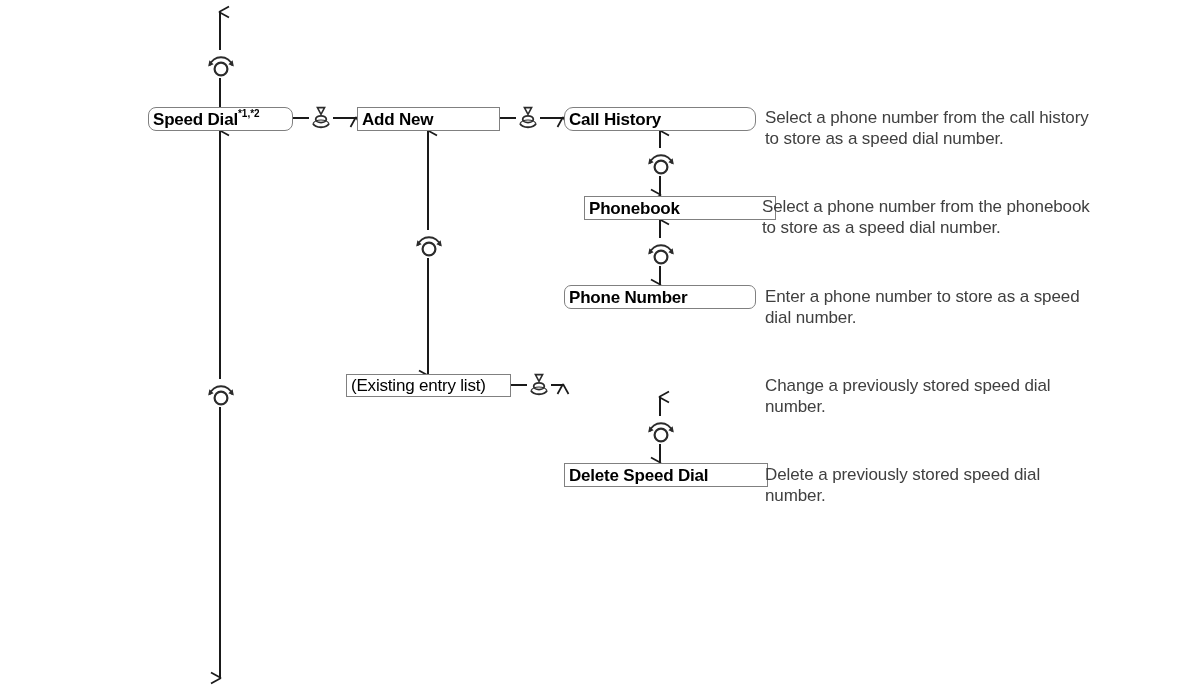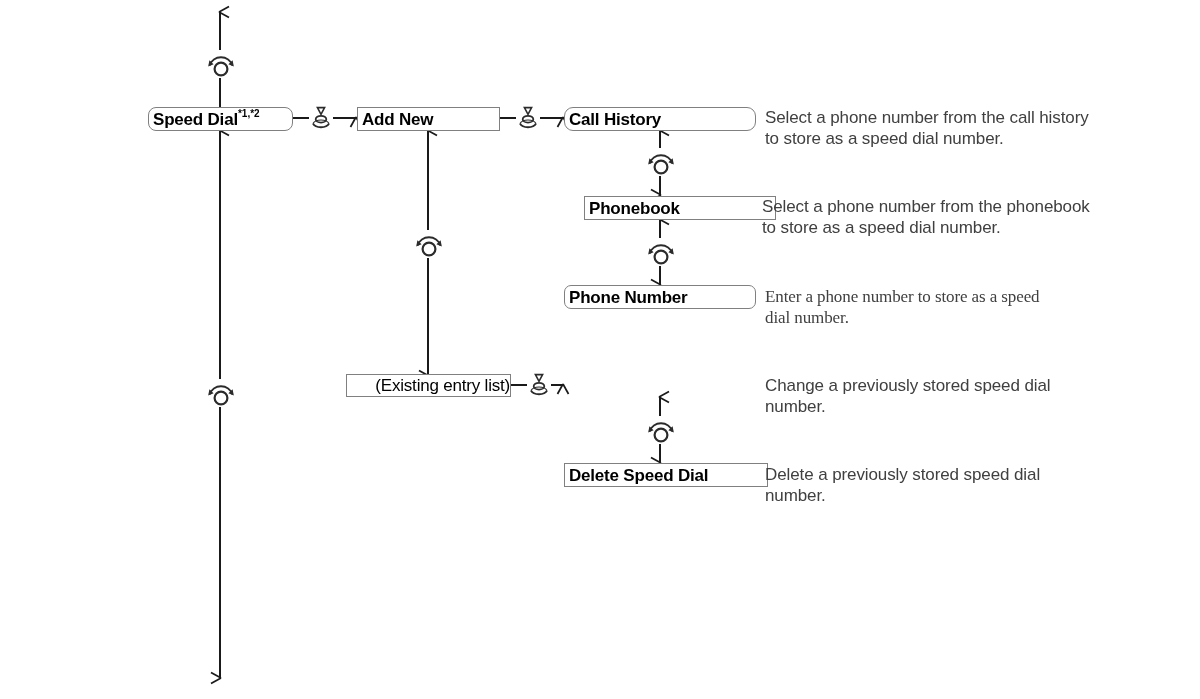--- a/index.html
+++ b/index.html
@@ -214,21 +214,21 @@
 
   <div class="node" style="left:148px; top:107px; width:145px; height:24px;border-radius:8px;">
     <span>Speed Dial</span>
       <span class="sup">*1,*2</span>
   </div>
 
   <div class="node" style="left:357px; top:107px; width:143px; height:24px;">
     <span>Add New</span>
   </div>
 
-  <div class="node plain" style="left:346px; top:374px; width:165px; height:23px;justify-content:flex-end;">
+  <div class="node plain" style="left:346px; top:374px; width:165px; height:23px;">
     <span>(Existing entry list)</span>
   </div>
 
   <div class="node" style="left:564px; top:107px; width:192px; height:24px;border-radius:9px;">
     <span>Call History</span>
   </div>
 
   <div class="node" style="left:564px; top:196px; width:192px; height:24px;margin-left:20px;">
     <span>Phonebook</span>
   </div>
@@ -241,21 +241,21 @@
   <div class="node" style="left:564px; top:463px; width:204px; height:24px;">
     <span>Delete Speed Dial</span>
   </div>
 
   <div class="desc" style="left:765px; top:107px; width:420px;">Select a phone number from the call history
 to store as a speed dial number.</div>
 
   <div class="desc" style="left:762px; top:196px; width:420px;">Select a phone number from the phonebook
 to store as a speed dial number.</div>
 
-  <div class="desc" style="left:765px; top:286px; width:420px;font-family:Liberation Serif, serif;">Enter a phone number to store as a speed
+  <div class="desc" style="left:765px; top:286px; width:420px;">Enter a phone number to store as a speed
 dial number.</div>
 
   <div class="desc" style="left:765px; top:375px; width:420px;">Change a previously stored speed dial
 number.</div>
 
   <div class="desc" style="left:765px; top:464px; width:420px;">Delete a previously stored speed dial
 number.</div>
 
 </div>
 

